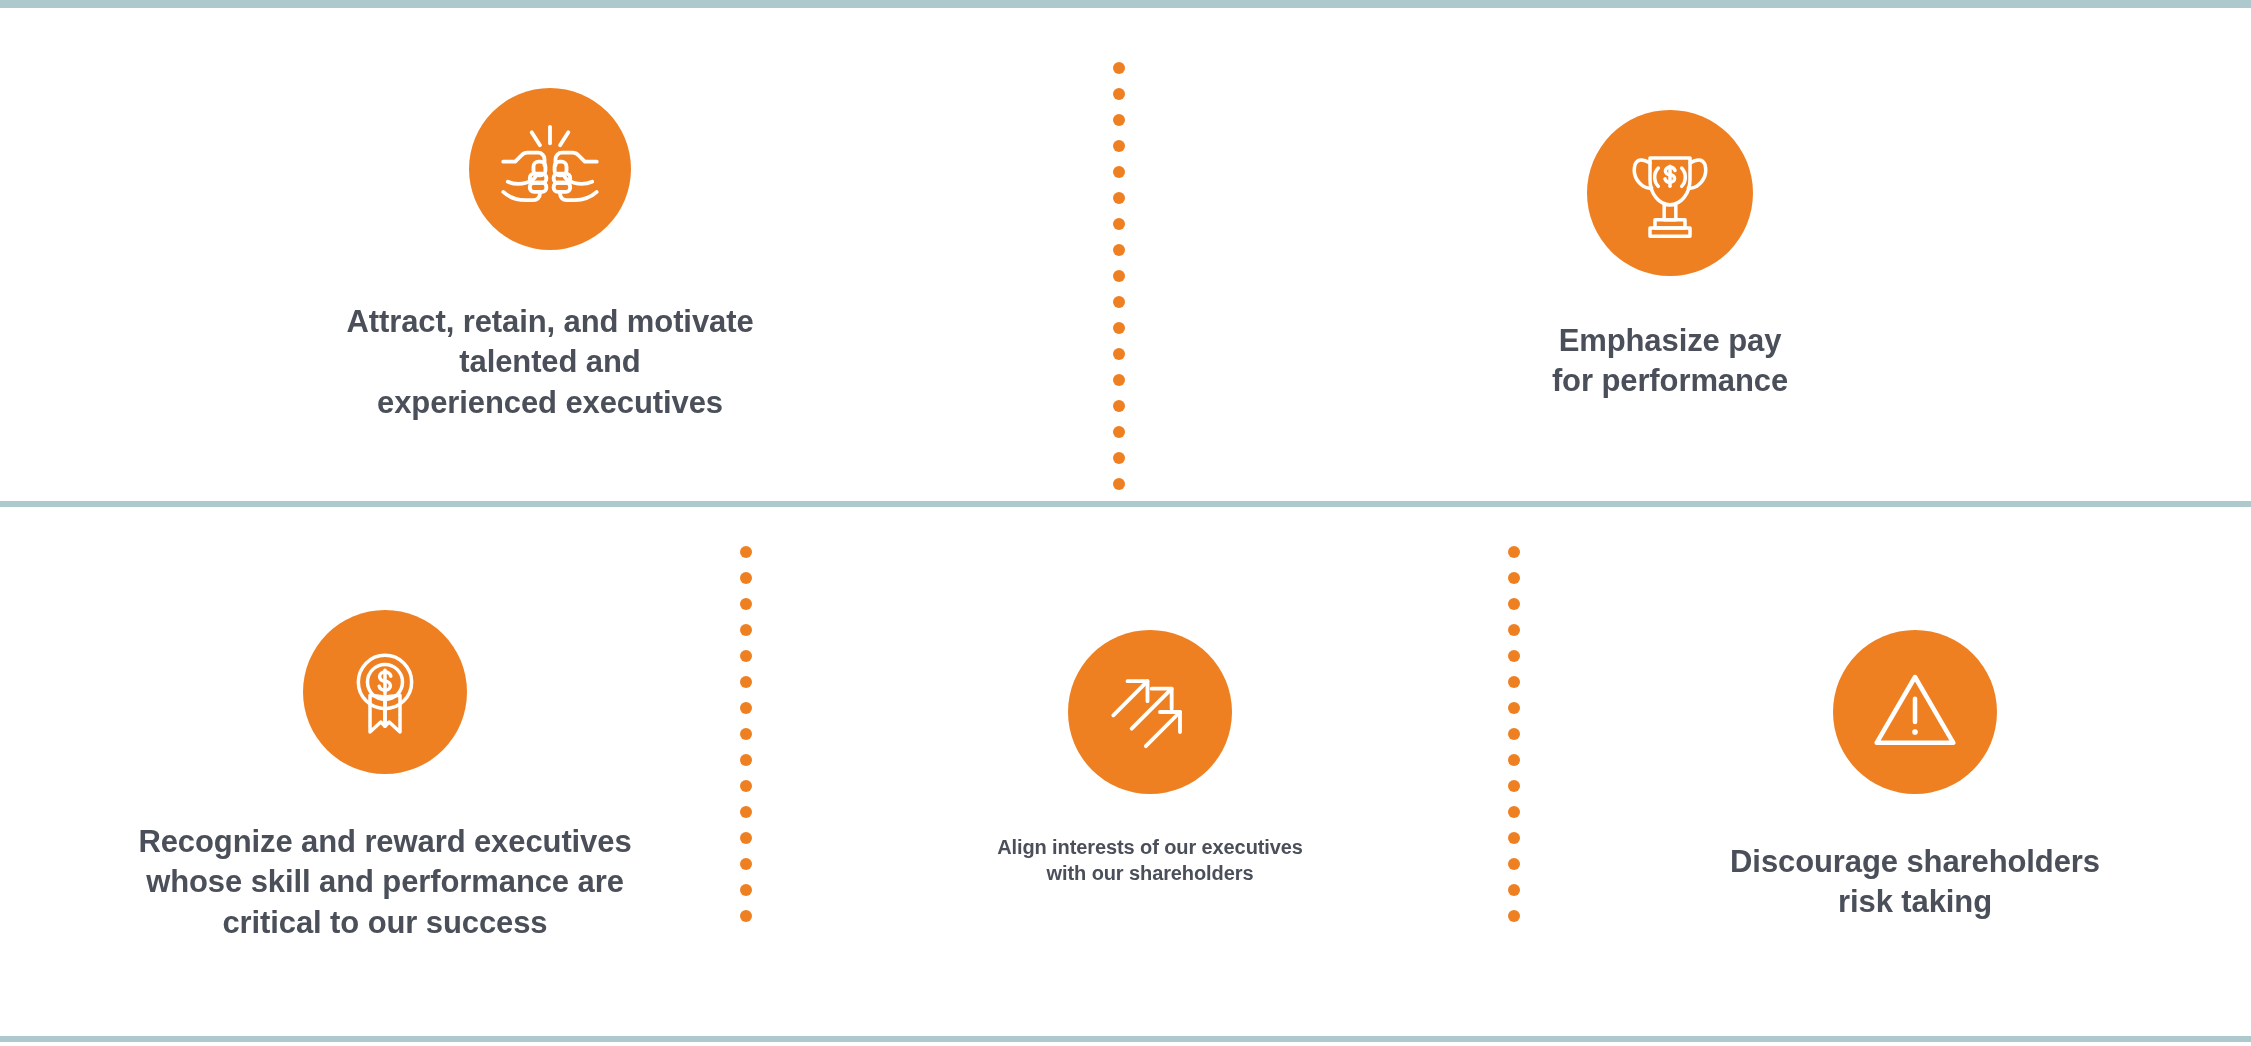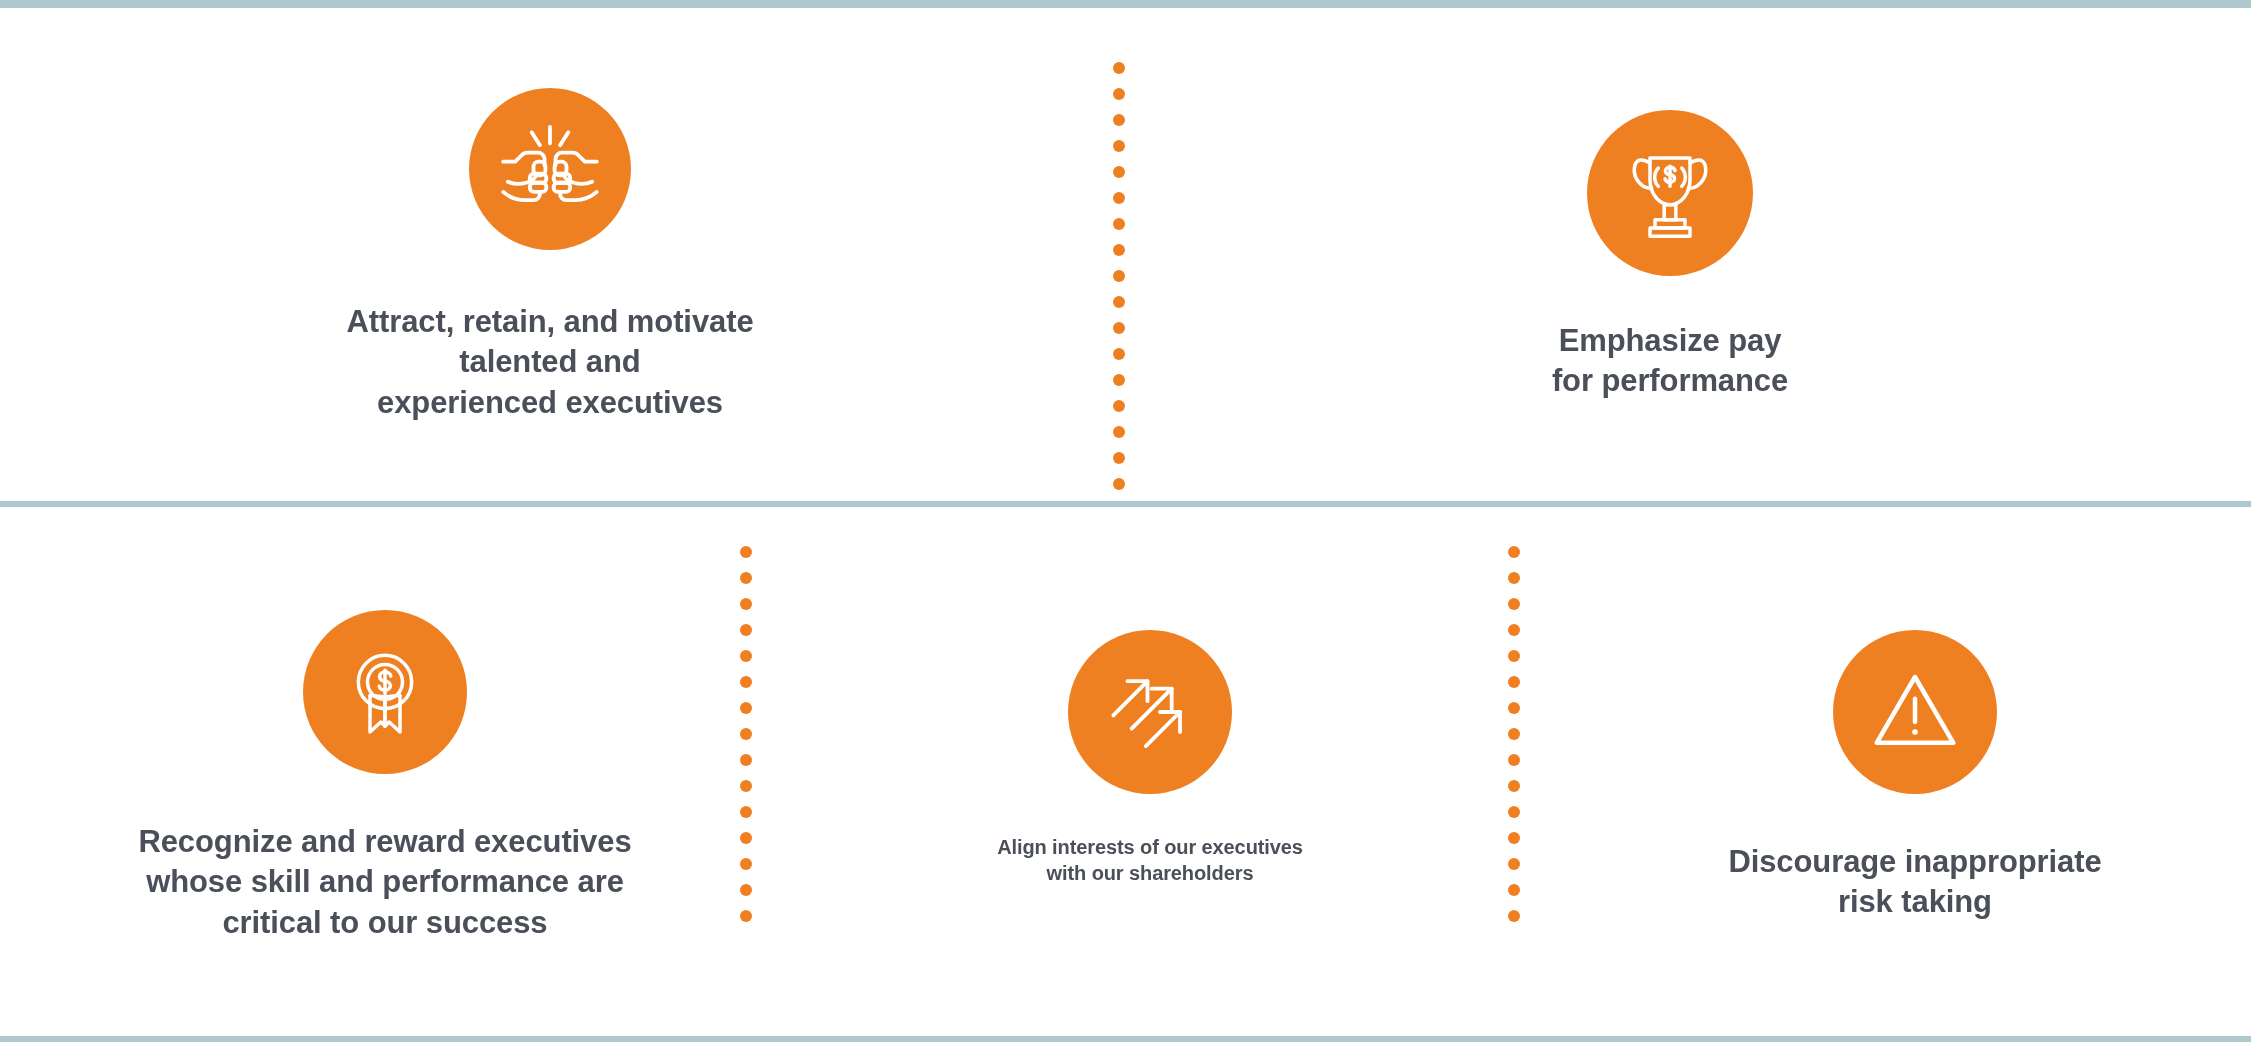--- a/index.html
+++ b/index.html
@@ -268,17 +268,17 @@
   </div>
 
   <div class="cell cell-discourage">
     <div class="badge">
       <svg width="100" height="100" viewBox="0 0 120 120" fill="none" stroke="#ffffff" stroke-width="5.4" stroke-linecap="round" stroke-linejoin="round">
         <path d="M60 18 L106 97 H14 Z"></path>
         <line x1="60" y1="44" x2="60" y2="72"></line>
         <circle cx="60" cy="84" r="3.4" fill="#ffffff" stroke="none"></circle>
       </svg>
     </div>
-    <div class="caption">Discourage inappropriate
+    <div class="caption">Discourage shareholders
 risk taking</div>
   </div>
 
 </div>
 
 </body></html>

